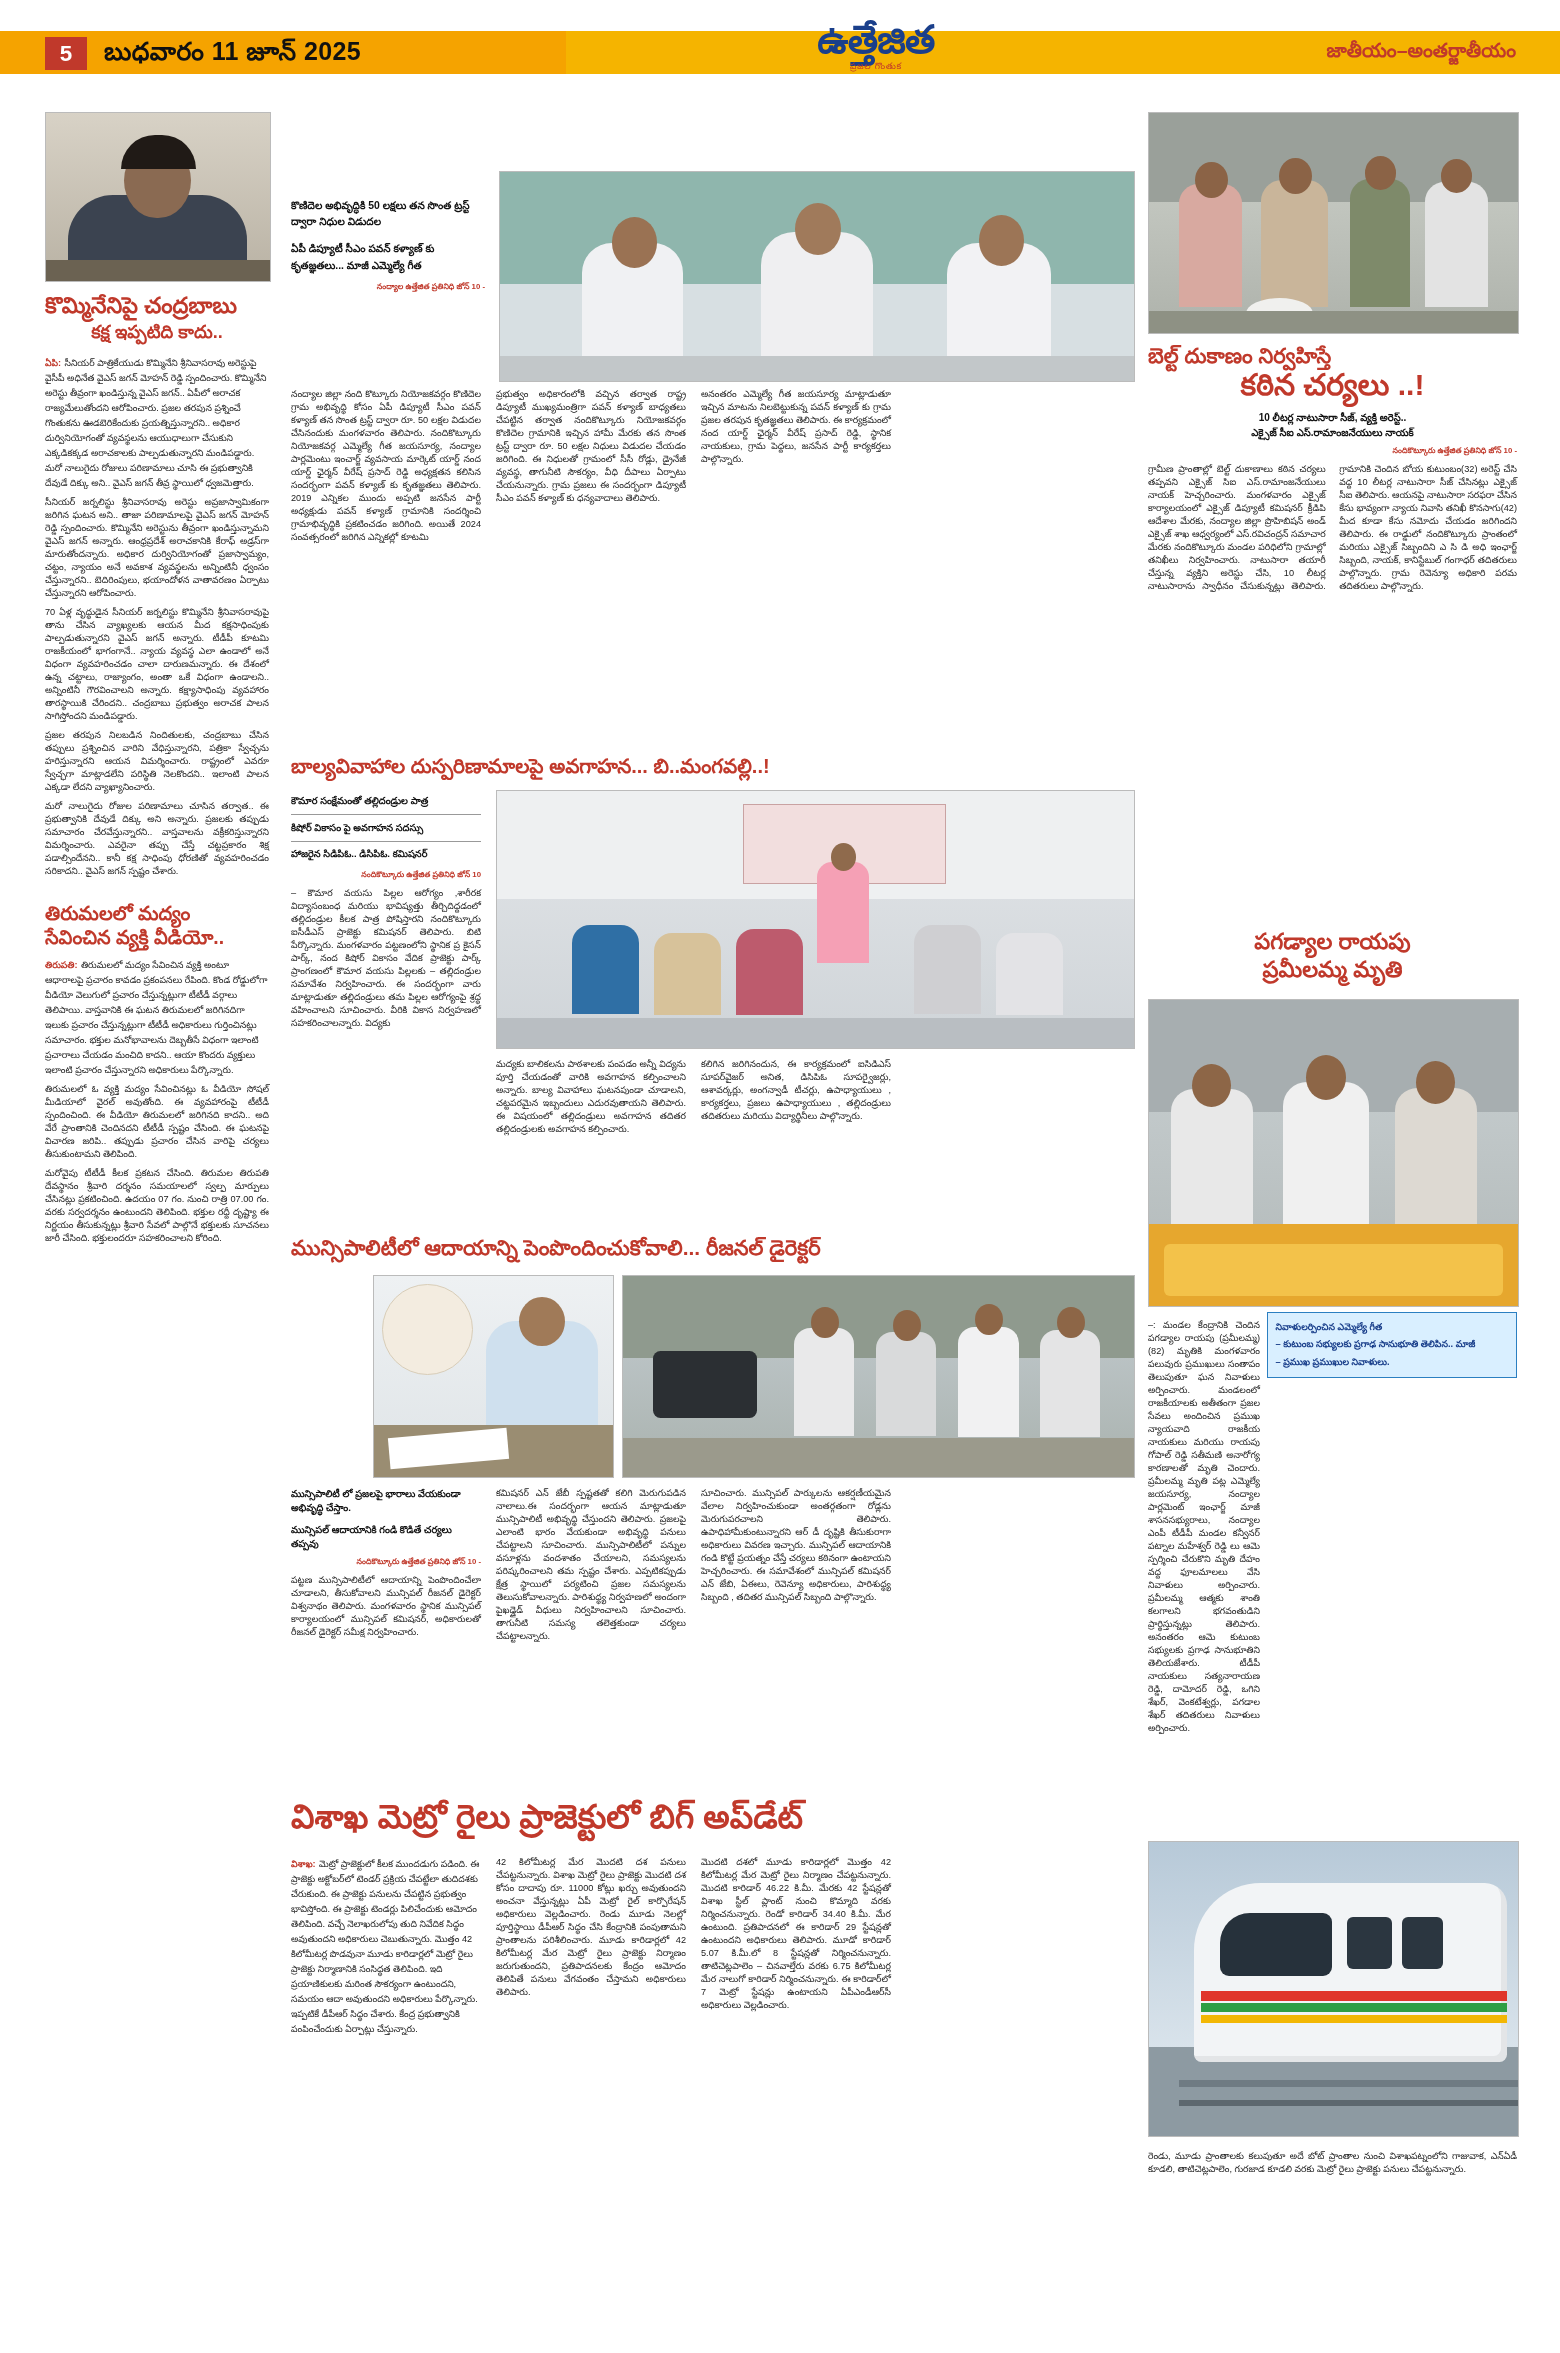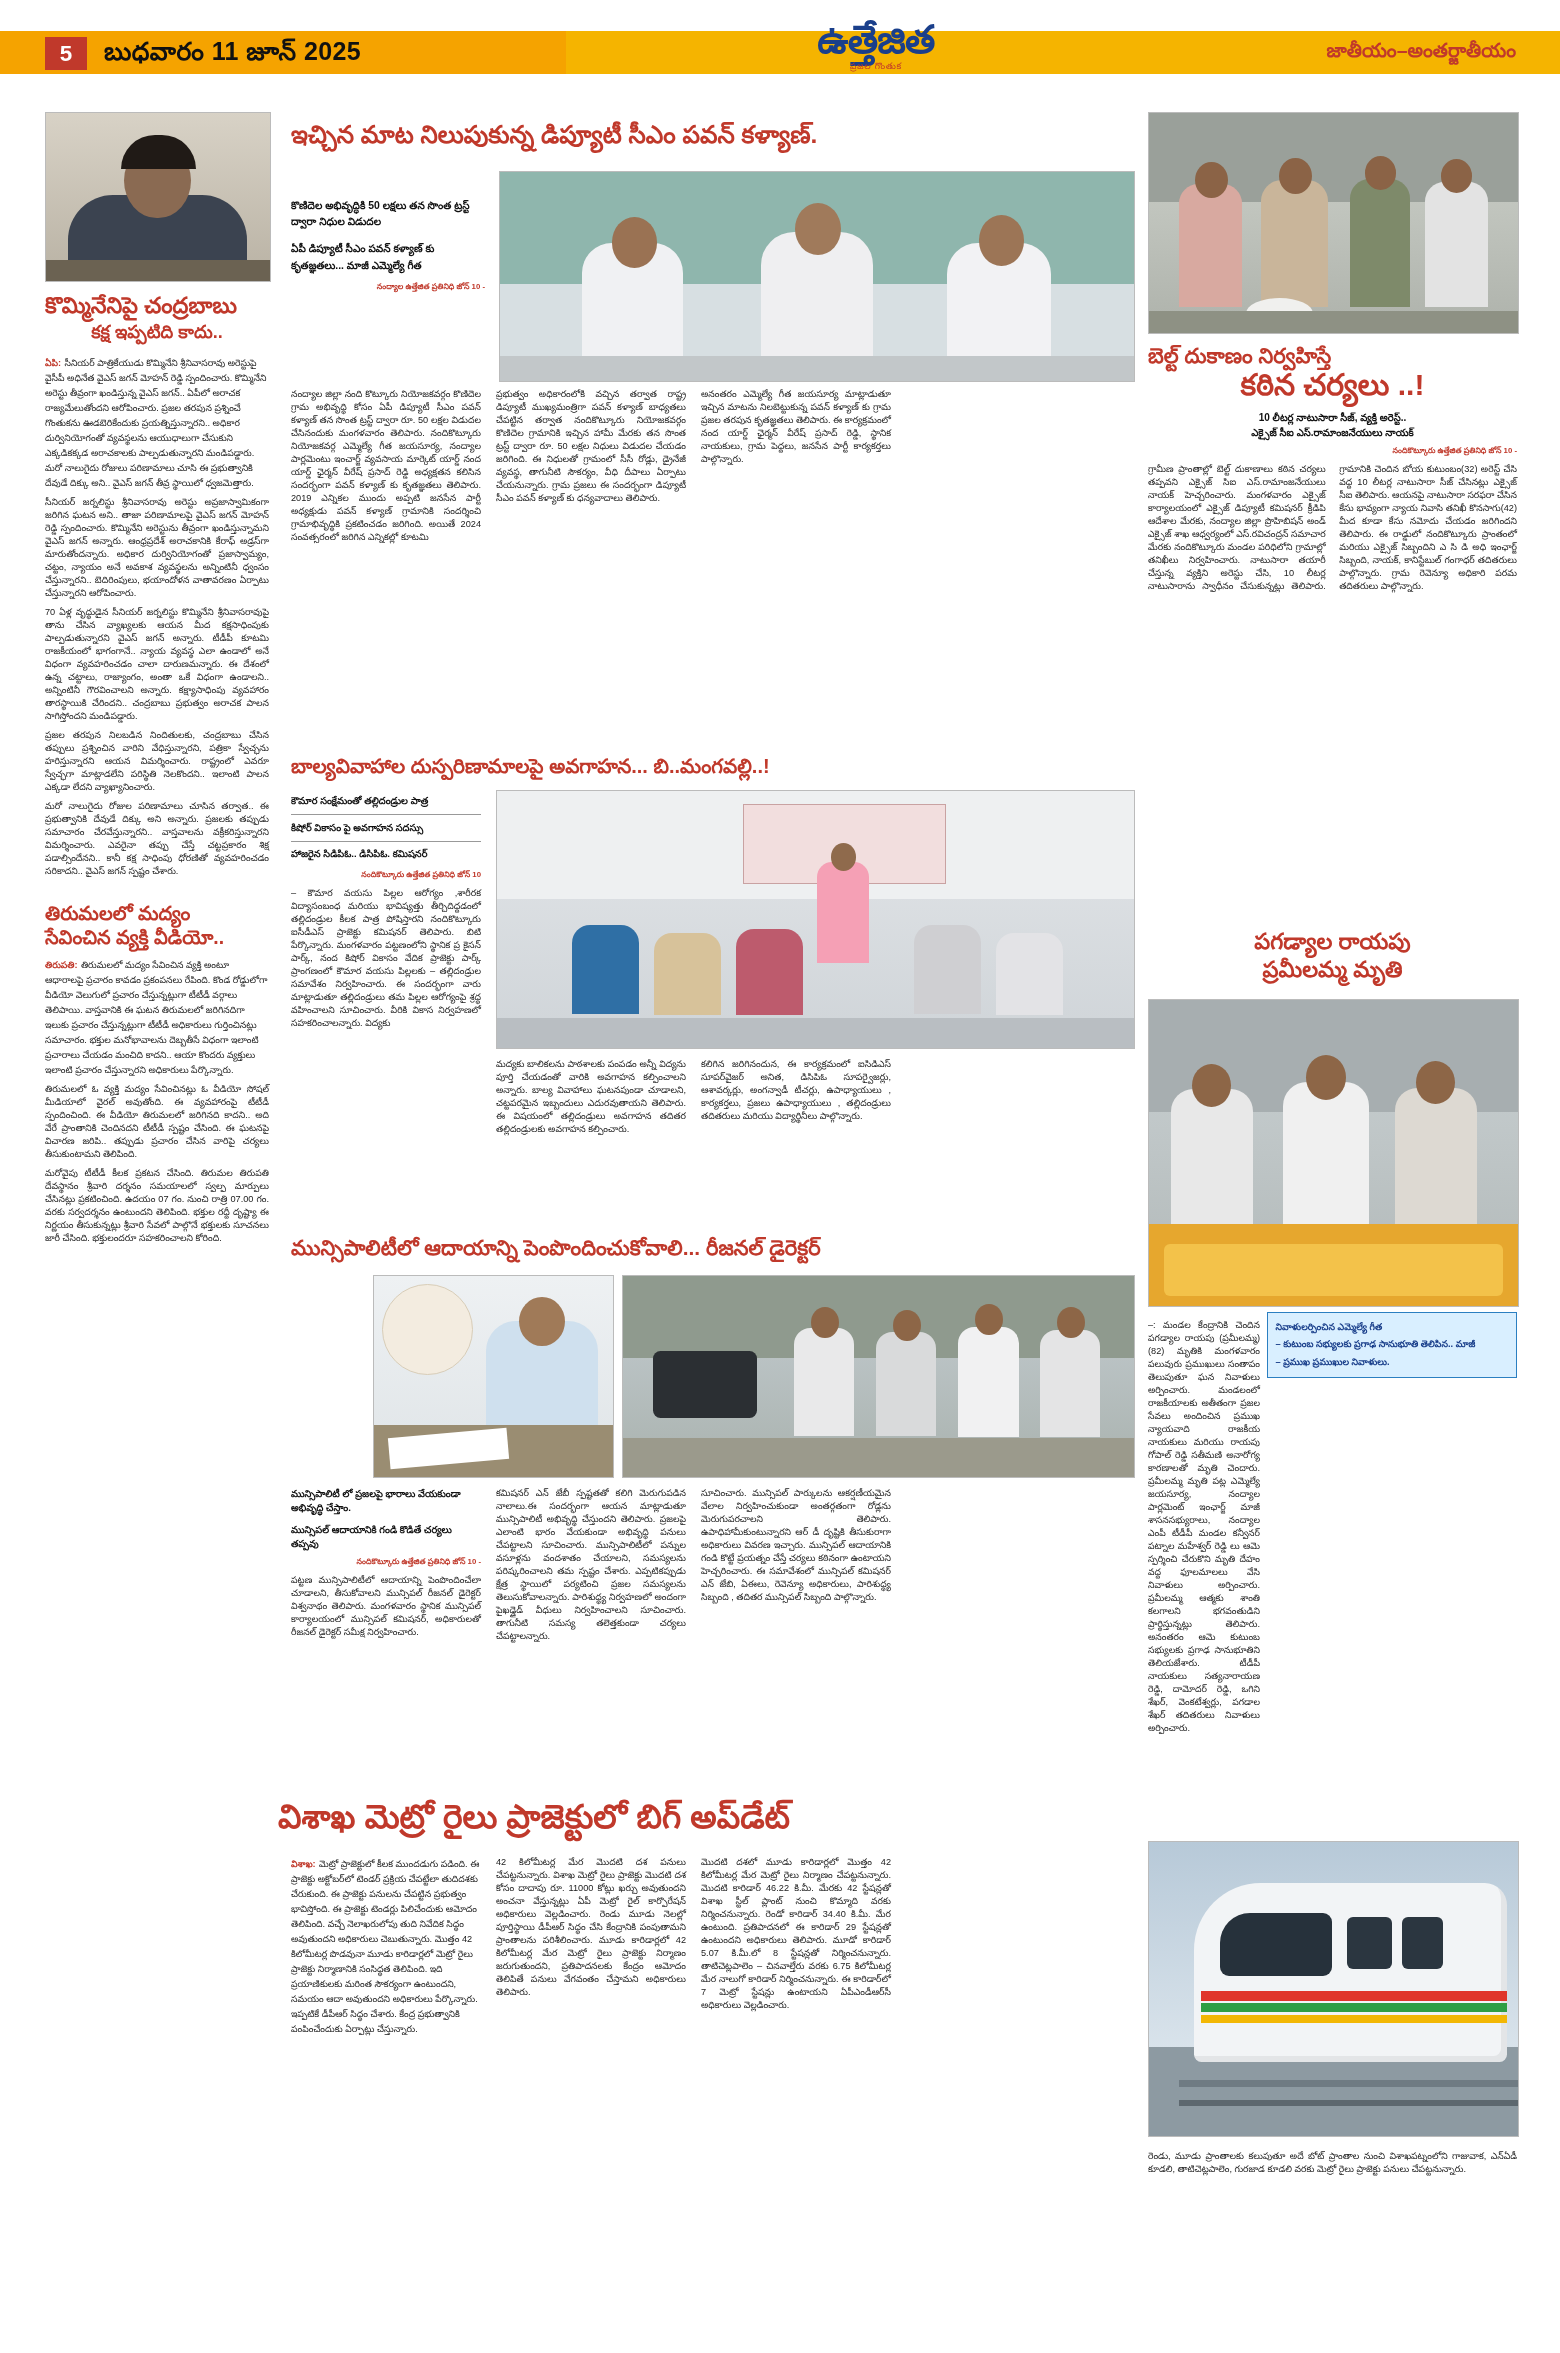--- a/index.html
+++ b/index.html
@@ -74,23 +74,20 @@
     <div class="tel headline" style="font-size:19.4px;line-height:24px;">సేవించిన వ్యక్తి వీడియో..</div>
 
     <div style="margin-top:7.5px;">
       <span class="tel lead-in" style="font-size:9.2px;">తిరుపతి:</span>
       <span class="tel body-text">తిరుమలలో మద్యం సేవించిన వ్యక్తి అంటూ ఆధారాలపై ప్రచారం కావడం ప్రకంపనలు రేపింది. కొండ రోడ్డులోగా వీడియో వెలుగులో ప్రచారం చేస్తున్నట్లుగా టీటీడీ వర్గాలు తెలిపాయి. వాస్తవానికి ఈ ఘటన తిరుమలలో జరిగినదిగా ఇలుకు ప్రచారం చేస్తున్నట్లుగా టీటీడీ అధికారులు గుర్తించినట్లు సమాచారం. భక్తుల మనోభావాలను దెబ్బతీసే విధంగా ఇలాంటి ప్రచారాలు చేయడం మంచిది కాదని.. ఆయా కొందరు వ్యక్తులు ఇలాంటి ప్రచారం చేస్తున్నారని అధికారులు పేర్కొన్నారు.</span>
     </div>
     <div class="tel body-text" style="margin-top:6px;">తిరుమలలో ఓ వ్యక్తి మద్యం సేవించినట్లు ఓ వీడియో సోషల్ మీడియాలో వైరల్ అవుతోంది. ఈ వ్యవహారంపై టీటీడీ స్పందించింది. ఈ వీడియో తిరుమలలో జరిగినది కాదని.. అది వేరే ప్రాంతానికి చెందినదని టీటీడీ స్పష్టం చేసింది. ఈ ఘటనపై విచారణ జరిపి.. తప్పుడు ప్రచారం చేసిన వారిపై చర్యలు తీసుకుంటామని తెలిపింది.</div>
     <div class="tel body-text" style="margin-top:6px;">మరోవైపు టీటీడీ కీలక ప్రకటన చేసింది. తిరుమల తిరుపతి దేవస్థానం శ్రీవారి దర్శనం సమయాలలో స్వల్ప మార్పులు చేసినట్లు ప్రకటించింది. ఉదయం 07 గం. నుంచి రాత్రి 07.00 గం. వరకు సర్వదర్శనం ఉంటుందని తెలిపింది. భక్తుల రద్దీ దృష్ట్యా ఈ నిర్ణయం తీసుకున్నట్లు శ్రీవారి సేవలో పాల్గొనే భక్తులకు సూచనలు జారీ చేసింది. భక్తులందరూ సహకరించాలని కోరింది.</div>
   </div>
 
-  <div class="col" style="left:291px;top:119px;width:842px;">
-    <div class="tel headline" style="font-size:24.6px;line-height:31px;">ఇచ్చిన మాట నిలుపుకున్న డిప్యూటీ సీఎం పవన్ కళ్యాణ్.</div>
-  </div>
 
   <div class="col" style="left:291px;top:168px;width:194px;">
     <div class="tel hl-dark" style="font-size:10.4px;line-height:16.4px;margin-top:30px;">కొణిదెల అభివృద్ధికి 50 లక్షలు తన సొంత ట్రస్ట్ ద్వారా నిధుల విడుదల</div>
     <div class="tel hl-dark" style="font-size:10.4px;line-height:16.4px;margin-top:10.4px;">ఏపీ డిప్యూటీ సీఎం పవన్ కళ్యాణ్ కు కృతజ్ఞతలు... మాజీ ఎమ్మెల్యే గీత</div>
     <div class="tel credit" style="margin-top:7.5px;">నంద్యాల ఉత్తేజిత ప్రతినిధి జోన్ 10 -</div>
   </div>
 
   <div class="photo" style="left:499px;top:171px;width:634px;height:209px;position:absolute;">
     <div style="position:absolute;inset:0;background:linear-gradient(#bcd7cf,#9fc3bb);"></div>
     <div style="position:absolute;left:0;top:0;width:634px;height:112px;background:#8fb6ad;"></div>
@@ -235,21 +232,21 @@
   <div class="col" style="left:1267px;top:1312px;width:250px;background:#d9efff;border:1.5px solid #2b7fc1;padding:7.5px;box-sizing:border-box;">
     <div class="tel" style="font-size:9.3px;line-height:13.4px;color:#1a3f8b;font-weight:bold;">నివాళులర్పించిన ఎమ్మెల్యే గీత</div>
     <div class="tel" style="font-size:9.3px;line-height:13.4px;color:#1a3f8b;font-weight:bold;margin-top:4.5px;">– కుటుంబ సభ్యులకు ప్రగాఢ సానుభూతి తెలిపిన.. మాజీ</div>
     <div class="tel" style="font-size:9.3px;line-height:13.4px;color:#1a3f8b;font-weight:bold;margin-top:4.5px;">– ప్రముఖ ప్రముఖుల నివాళులు.</div>
   </div>
 
   <div class="col" style="left:1148px;top:1319px;width:112px;">
     <div class="tel body-text">–: మండల కేంద్రానికి చెందిన పగడ్యాల రాయపు (ప్రమీలమ్మ) (82) మృతికి మంగళవారం పలువురు ప్రముఖులు సంతాపం తెలుపుతూ ఘన నివాళులు అర్పించారు. మండలంలో రాజకీయాలకు అతీతంగా ప్రజల సేవలు అందించిన ప్రముఖ న్యాయవాది రాజకీయ నాయకులు మరియు రాయపు గోపాల్ రెడ్డి సతీమణి అనారోగ్య కారణాలతో మృతి చెందారు. ప్రమీలమ్మ మృతి పట్ల ఎమ్మెల్యే జయసూర్య, నంద్యాల పార్లమెంట్ ఇంఛార్జ్ మాజీ శాసనసభ్యురాలు, నంద్యాల ఎంపీ టీడీపీ మండల కన్వీనర్ పట్నాల మహేశ్వర్ రెడ్డి లు ఆమె స్పర్శించి చేరుకొని మృతి దేహం వద్ద ఫూలమాలలు వేసి నివాళులు అర్పించారు. ప్రమీలమ్మ ఆత్మకు శాంతి కలగాలని భగవంతుడిని ప్రార్థిస్తున్నట్లు తెలిపారు. అనంతరం ఆమె కుటుంబ సభ్యులకు ప్రగాఢ సానుభూతిని తెలియజేశారు. టీడీపీ నాయకులు సత్యనారాయణ రెడ్డి, దామోదర్ రెడ్డి, ఒగిని శేఖర్, వెంకటేశ్వర్లు, పగడాల శేఖర్ తదితరులు నివాళులు అర్పించారు.</div>
   </div>
 
-  <div class="col" style="left:278px;top:1796px;width:1222px;">
+  <div class="col" style="left:291px;top:1796px;width:1222px;">
     <div class="tel headline" style="font-size:33px;line-height:42px;">విశాఖ మెట్రో రైలు ప్రాజెక్టులో బిగ్ అప్‌డేట్</div>
   </div>
 
   <div class="col" style="left:291px;top:1856px;width:190px;">
     <span class="tel lead-in" style="font-size:9.2px;">విశాఖ:</span>
     <span class="tel body-text">మెట్రో ప్రాజెక్టులో కీలక ముందడుగు పడింది. ఈ ప్రాజెక్టు అక్టోబర్‌లో టెండర్ ప్రక్రియ చేపట్టేలా తుదిదశకు చేరుకుంది. ఈ ప్రాజెక్టు పనులను చేపట్టిన ప్రభుత్వం భావిస్తోంది. ఈ ప్రాజెక్టు టెండర్లు పిలిచేందుకు ఆమోదం తెలిపింది. వచ్చే నెలాఖరులోపు తుది నివేదిక సిద్ధం అవుతుందని అధికారులు చెబుతున్నారు. మొత్తం 42 కిలోమీటర్ల పొడవునా మూడు కారిడార్లలో మెట్రో రైలు ప్రాజెక్టు నిర్మాణానికి సంసిద్ధత తెలిపింది. ఇది ప్రయాణికులకు మరింత సౌకర్యంగా ఉంటుందని, సమయం ఆదా అవుతుందని అధికారులు పేర్కొన్నారు. ఇప్పటికే డీపీఆర్ సిద్ధం చేశారు. కేంద్ర ప్రభుత్వానికి పంపించేందుకు ఏర్పాట్లు చేస్తున్నారు.</span>
   </div>
   <div class="col" style="left:496px;top:1856px;width:190px;">
     <div class="tel body-text">42 కిలోమీటర్ల మేర మొదటి దశ పనులు చేపట్టనున్నారు. విశాఖ మెట్రో రైలు ప్రాజెక్టు మొదటి దశ కోసం దాదాపు రూ. 11000 కోట్లు ఖర్చు అవుతుందని అంచనా వేస్తున్నట్లు ఏపీ మెట్రో రైల్ కార్పొరేషన్ అధికారులు వెల్లడించారు. రెండు మూడు నెలల్లో పూర్తిస్థాయి డీపీఆర్ సిద్ధం చేసి కేంద్రానికి పంపుతామని ప్రాంతాలను పరిశీలించారు. మూడు కారిడార్లలో 42 కిలోమీటర్ల మేర మెట్రో రైలు ప్రాజెక్టు నిర్మాణం జరుగుతుందని, ప్రతిపాదనలకు కేంద్రం ఆమోదం తెలిపితే పనులు వేగవంతం చేస్తామని అధికారులు తెలిపారు.</div>
   </div>

